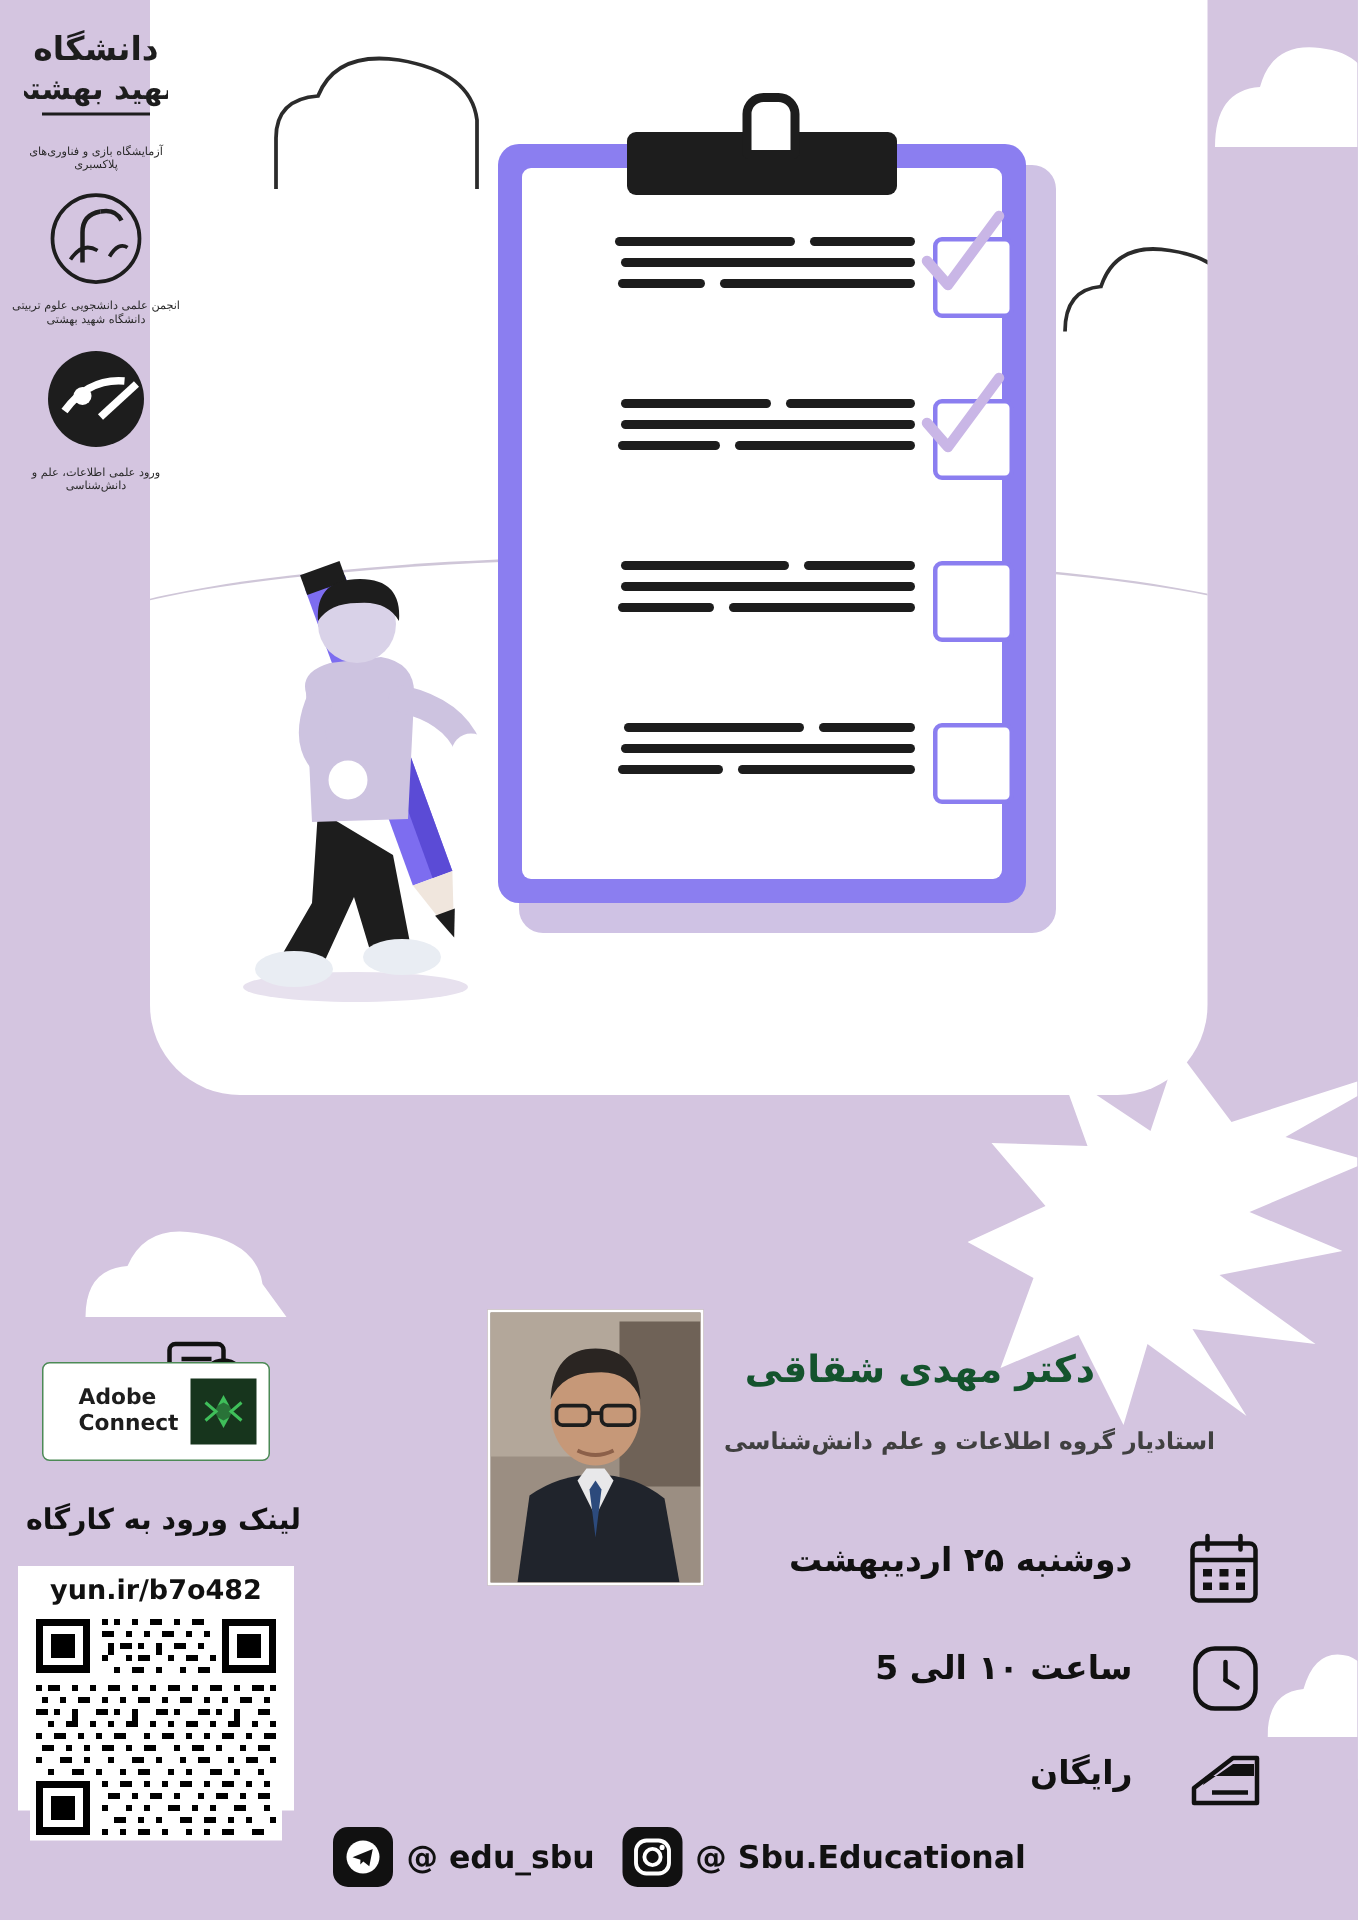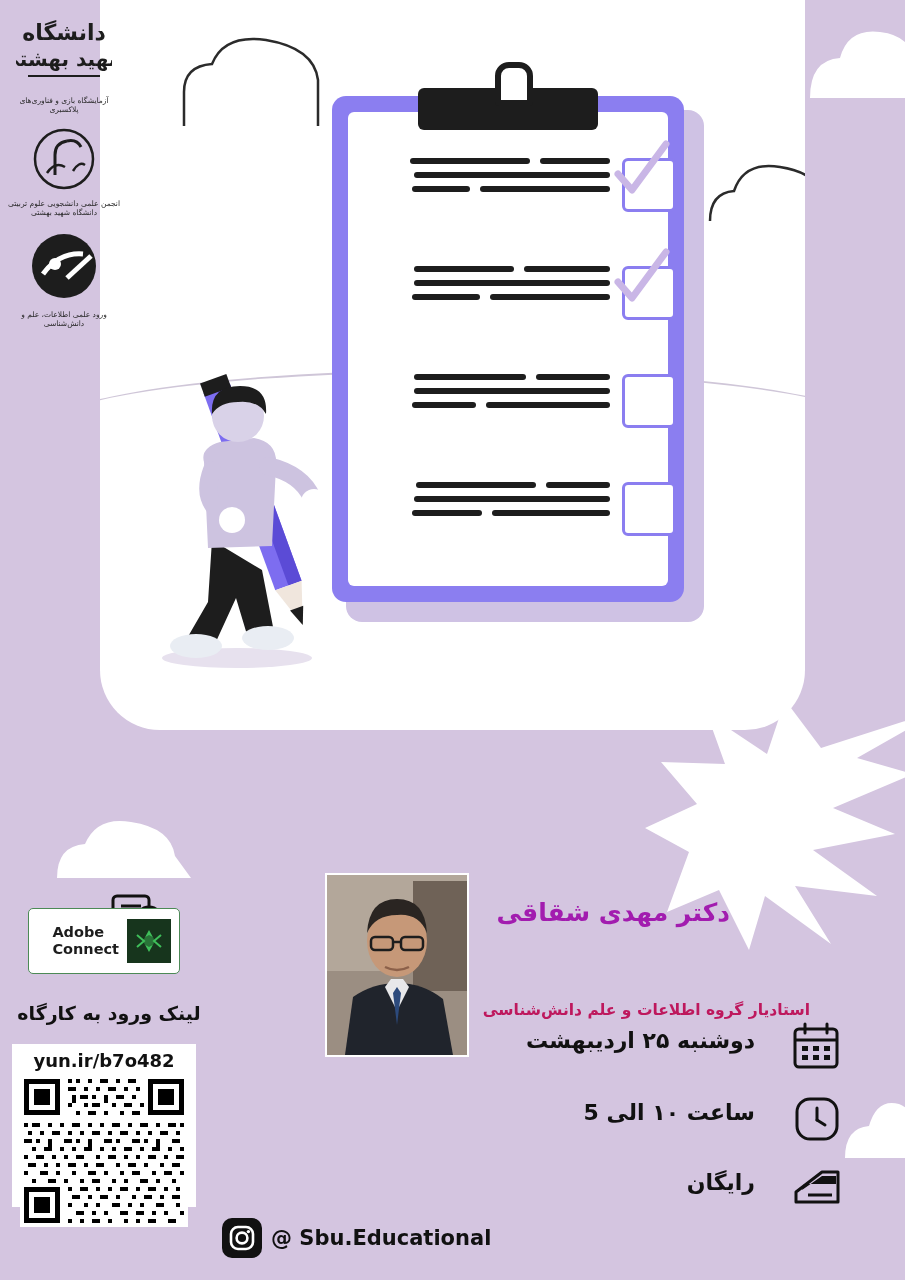--- a/index.html
+++ b/index.html
@@ -214,30 +214,30 @@
     border: 2px solid #fff;
     overflow: hidden;
   }
 
   .speaker-name {
     position: absolute;
     right: 175px;
     top: 898px;
     font-size: 25px;
     font-weight: bold;
-    color: #a21caf;
+    color: #14532d;
     white-space: nowrap;
   }
   .speaker-role {
     position: absolute;
     right: 95px;
-    top: 1001px;
+    top: 952px;
     font-size: 15.5px;
     font-weight: bold;
-    color: #be185d;
+    color: #404040;
     white-space: nowrap;
   }
   .icon-badge {
     position: absolute;
     color: #111;
   }
   .date-text {
     position: absolute;
     right: 150px;
     top: 1028px;
@@ -789,20 +789,29 @@
           <rect x="29" y="36" width="1" height="1"></rect>
           <rect x="32" y="36" width="2" height="1"></rect>
           <rect x="37" y="36" width="2" height="1"></rect>
       </g>
     </svg>
   </div>
 
   <div class="social">
     <div class="social-item">
       <div class="sq-icon">
+        <svg width="24" height="24" viewBox="0 0 24 24">
+          <circle cx="12" cy="12" r="11" fill="#fff"></circle>
+          <path d="M5 12.2 L18.5 6.6 L16.2 18.2 L12.2 15 L10.2 17 L10.3 13.8 Z" fill="#111"></path>
+        </svg>
+      </div>
+      <span class="social-handle">@ edu_sbu</span>
+    </div>
+    <div class="social-item">
+      <div class="sq-icon">
         <svg width="26" height="26" viewBox="0 0 26 26">
           <rect x="2" y="2" width="22" height="22" rx="7" fill="none" stroke="#fff" stroke-width="2.6"></rect>
           <circle cx="13" cy="13" r="5.4" fill="none" stroke="#fff" stroke-width="2.6"></circle>
           <circle cx="19.4" cy="6.6" r="1.7" fill="#fff"></circle>
         </svg>
       </div>
       <span class="social-handle">@ Sbu.Educational</span>
     </div>
   </div>
 

